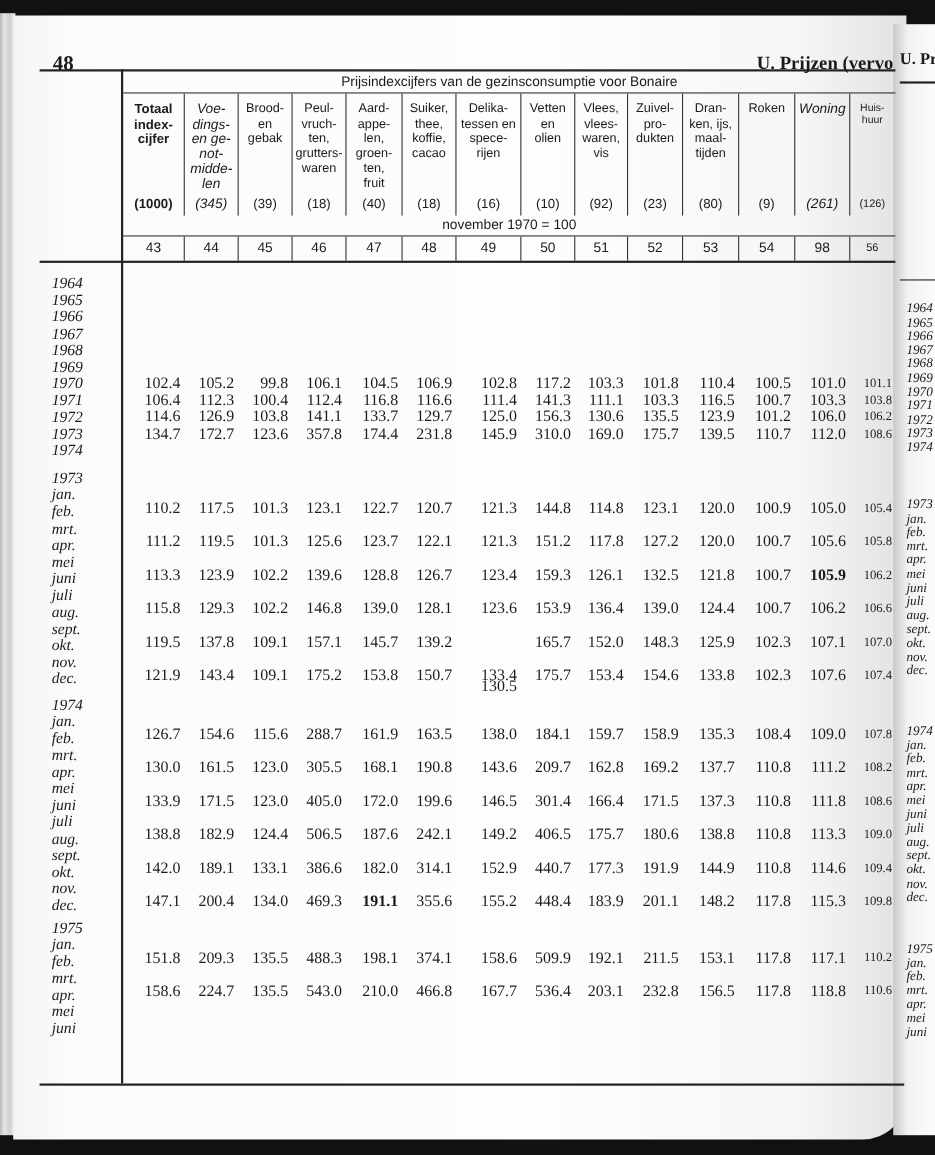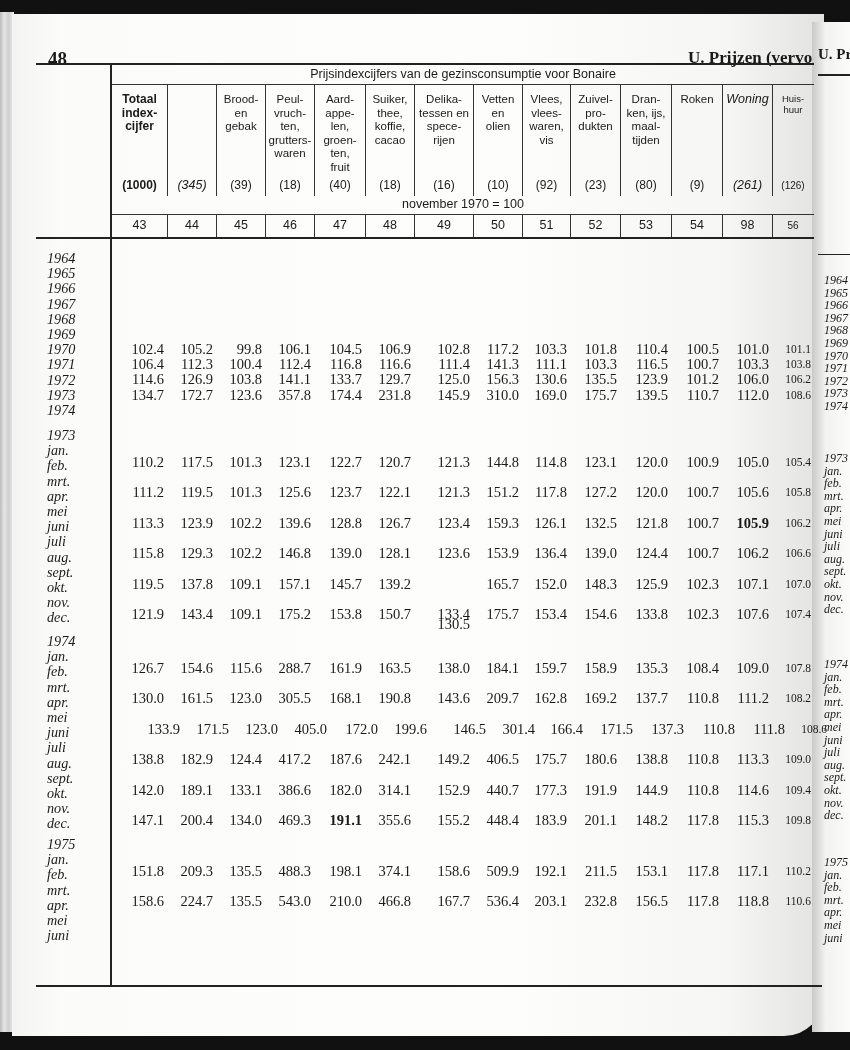--- a/index.html
+++ b/index.html
@@ -140,20 +140,26 @@
 <div class="super-rule"></div>
 
 <div class="col-heads">
   <div class="col-head bold" style="width:56px">
       <span class="ch-label">Totaal
 index-
 cijfer</span>
       <span class="ch-weight">(1000)</span>
     </div>
   <div class="col-head ital" style="width:49px">
+      <span class="ch-label">Voe-
+dings-
+en ge-
+not-
+midde-
+len</span>
       <span class="ch-weight">(345)</span>
     </div>
   <div class="col-head" style="width:49px">
       <span class="ch-label">Brood-
 en
 gebak</span>
       <span class="ch-weight">(39)</span>
     </div>
   <div class="col-head" style="width:49px">
       <span class="ch-label">Peul-
@@ -495,41 +501,41 @@
       <span style="width: 49px; padding-right: 2px;">190.8</span>
       <span style="width: 59px; padding-right: 2px;">143.6</span>
       <span style="width: 49px; padding-right: 2px;">209.7</span>
       <span style="width: 48px; padding-right: 2px;">162.8</span>
       <span style="width: 50px; padding-right: 2px;">169.2</span>
       <span style="width: 51px; padding-right: 2px;">137.7</span>
       <span style="width: 51px; padding-right: 2px;">110.8</span>
       <span style="width: 50px; padding-right: 2px;">111.2</span>
       <span class="small" style="width: 46px; padding-right: 6px;">108.2</span>
     </div>
-    <div class="data-row" style="height: 30.4px; line-height: 15.2px; margin-left: 16px;">
+    <div class="data-row" style="height: 30.4px; line-height: 15.2px;">
       <span style="width: 54px; padding-right: 2px;">133.9</span>
       <span style="width: 49px; padding-right: 2px;">171.5</span>
       <span style="width: 49px; padding-right: 2px;">123.0</span>
       <span style="width: 49px; padding-right: 2px;">405.0</span>
       <span style="width: 51px; padding-right: 2px;">172.0</span>
       <span style="width: 49px; padding-right: 2px;">199.6</span>
       <span style="width: 59px; padding-right: 2px;">146.5</span>
       <span style="width: 49px; padding-right: 2px;">301.4</span>
       <span style="width: 48px; padding-right: 2px;">166.4</span>
       <span style="width: 50px; padding-right: 2px;">171.5</span>
       <span style="width: 51px; padding-right: 2px;">137.3</span>
       <span style="width: 51px; padding-right: 2px;">110.8</span>
       <span style="width: 50px; padding-right: 2px;">111.8</span>
       <span class="small" style="width: 46px; padding-right: 6px;">108.6</span>
     </div>
     <div class="data-row" style="height: 30.4px; line-height: 15.2px;">
       <span style="width: 54px; padding-right: 2px;">138.8</span>
       <span style="width: 49px; padding-right: 2px;">182.9</span>
       <span style="width: 49px; padding-right: 2px;">124.4</span>
-      <span style="width: 49px; padding-right: 2px;">417.2</span>
+      <span style="width: 49px; padding-right: 2px;">506.5</span>
       <span style="width: 51px; padding-right: 2px;">187.6</span>
       <span style="width: 49px; padding-right: 2px;">242.1</span>
       <span style="width: 59px; padding-right: 2px;">149.2</span>
       <span style="width: 49px; padding-right: 2px;">406.5</span>
       <span style="width: 48px; padding-right: 2px;">175.7</span>
       <span style="width: 50px; padding-right: 2px;">180.6</span>
       <span style="width: 51px; padding-right: 2px;">138.8</span>
       <span style="width: 51px; padding-right: 2px;">110.8</span>
       <span style="width: 50px; padding-right: 2px;">113.3</span>
       <span class="small" style="width: 46px; padding-right: 6px;">109.0</span>

